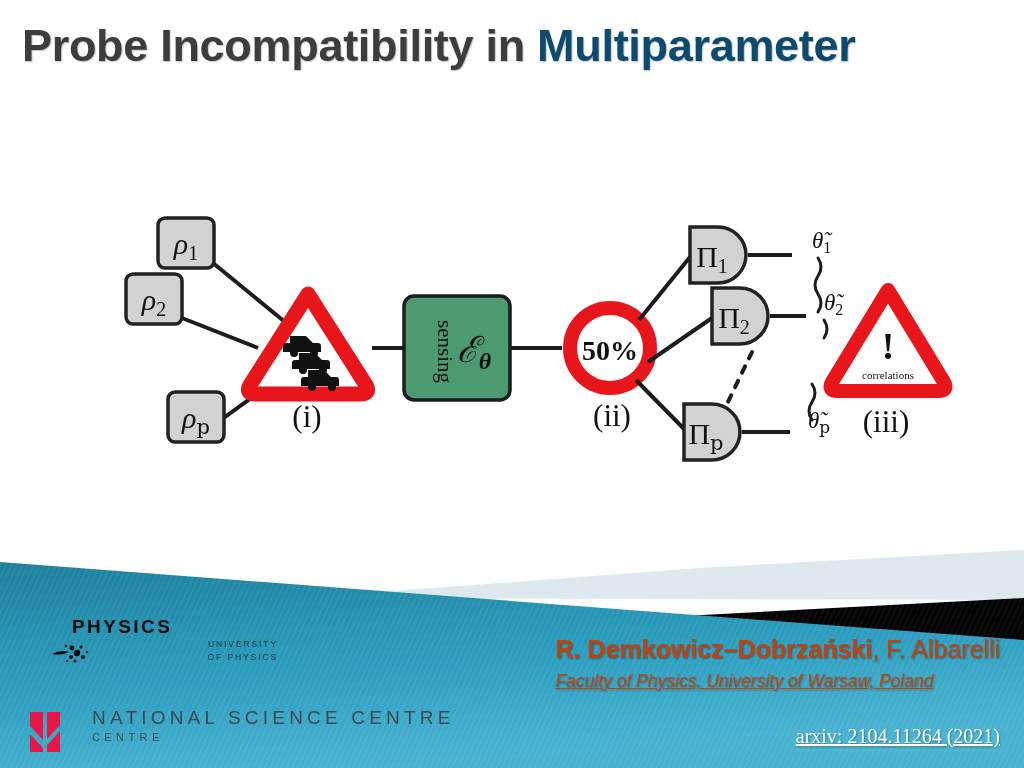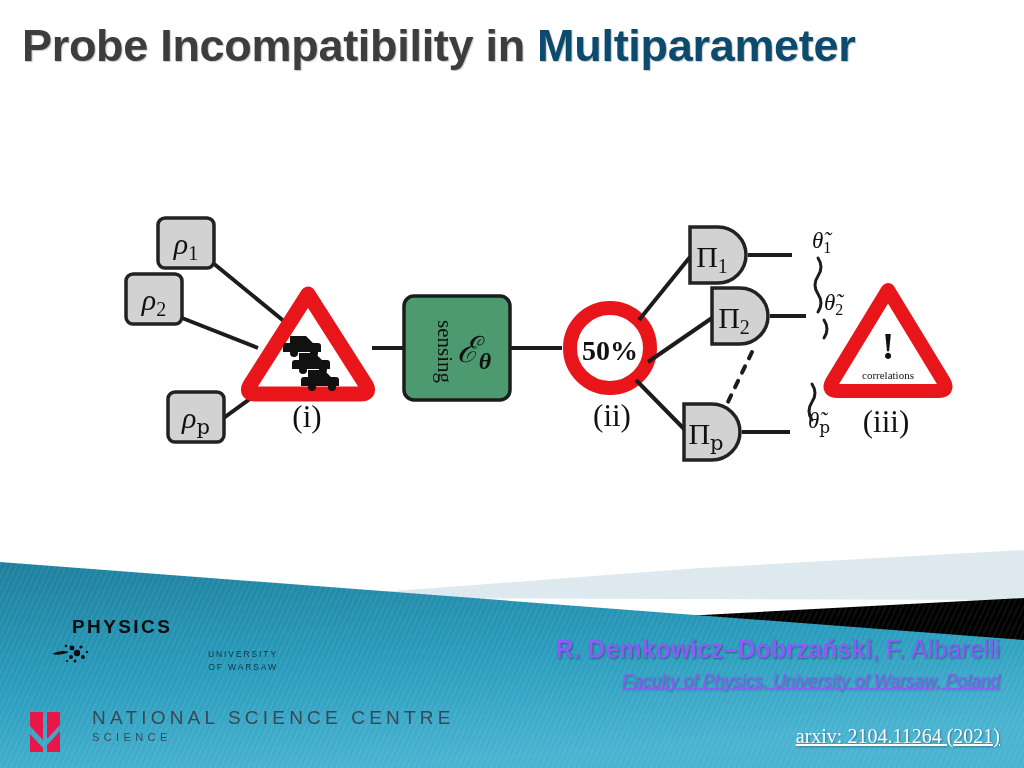--- a/index.html
+++ b/index.html
@@ -33,31 +33,31 @@
     background:repeating-linear-gradient(115deg,
       rgba(255,255,255,.055) 0px, rgba(255,255,255,.055) 2px,
       rgba(0,0,0,0) 2px, rgba(0,0,0,0) 5px);
     pointer-events:none;
   }
 
   
   #fop{position:absolute;left:28px;top:73px;width:250px;color:#0d0d0d;}
   #fop .l1{font-size:23px;font-weight:700;letter-spacing:2.4px;line-height:1;}
   #fop .l2{font-size:19px;font-weight:700;letter-spacing:2.4px;line-height:1;margin-top:4px;padding-left:44px;}
-  #fop .sub{font-size:8.5px;letter-spacing:1.9px;line-height:1.45;margin-top:12px;text-align:right;color:#13323d;}
+  #fop .sub{font-size:8.5px;letter-spacing:1.9px;line-height:1.45;margin-top:2px;text-align:right;color:#13323d;}
   #fop .splat{position:absolute;left:22px;top:27px;}
 
   
   #nsc{position:absolute;left:26px;top:168px;display:flex;align-items:flex-start;}
   #nsc .txt{margin-left:18px;color:#3c4750;}
   #nsc .t1{font-size:19px;letter-spacing:4.2px;line-height:1;}
   #nsc .t2{font-size:11px;letter-spacing:4.4px;line-height:1;margin-top:5px;}
 
   
-  #authors{position:absolute;right:24px;top:96px;text-align:right;color:#8b5cf6;}
+  #authors{position:absolute;right:24px;top:96px;color:#c2410c;}
   #authors .names{font-size:25px;line-height:1.1;text-shadow:1px 1px 2px rgba(0,0,0,.35);}
   #authors .names b{font-weight:700;}
   #authors .names span.reg{font-weight:400;}
   #authors .affil{font-size:17.5px;font-style:italic;margin-top:7px;text-shadow:1px 1px 2px rgba(0,0,0,.3);text-decoration:underline;}
   #arxiv{position:absolute;right:24px;top:185px;color:#fff;
     font-family:"Liberation Serif", serif;font-size:20px;
     text-shadow:1px 1px 2px rgba(0,0,0,.35);text-decoration:underline;}
 </style>
 </head>
 <body>
@@ -197,35 +197,35 @@
         <circle cx="21" cy="17" r="2"></circle>
           <circle cx="31" cy="7" r="1.6"></circle>
         <circle cx="33" cy="17" r="2"></circle>
           <circle cx="25" cy="21" r="1.5"></circle>
         <circle cx="37" cy="12" r="1.2"></circle>
           <circle cx="17" cy="21" r="1.1"></circle>
         <circle cx="16" cy="6" r="1.3"></circle>
       </g>
     </svg>
     <div class="sub">UNIVERSITY</div>
-    <div class="sub" style="margin-top:1px">OF WARSAW</div>
+    <div class="sub" style="margin-top:1px">OF PHYSICS</div>
   </div>
 
   <div id="nsc">
     <svg width="48" height="48" viewBox="0 0 48 48">
       <g fill="#e8174a">
         <path d="M4 4 h13 v28 l-13 -14 z"></path>
         <path d="M4 26 l13 14 v4 h-13 z"></path>
         <path d="M21 4 h13 v13 l-13 14 z"></path>
         <path d="M21 37 l13 -14 v21 h-13 z"></path>
       </g>
     </svg>
     <div class="txt">
       <div class="t1">NATIONAL SCIENCE CENTRE</div>
-      <div class="t2">SCIENCE</div>
+      <div class="t2">CENTRE</div>
     </div>
   </div>
 
   <div id="authors">
     <div class="names"><b>R. Demkowicz–Dobrzański</b><span class="reg">, F. Albarelli</span></div>
     <div class="affil">Faculty of Physics, University of Warsaw, Poland</div>
   </div>
   <div id="arxiv">arxiv: 2104.11264 (2021)</div>
 </div>
 

